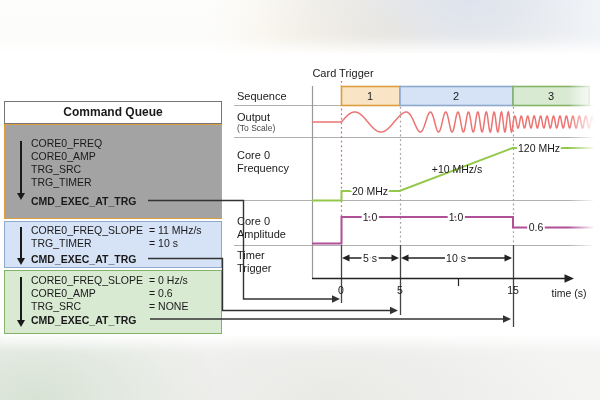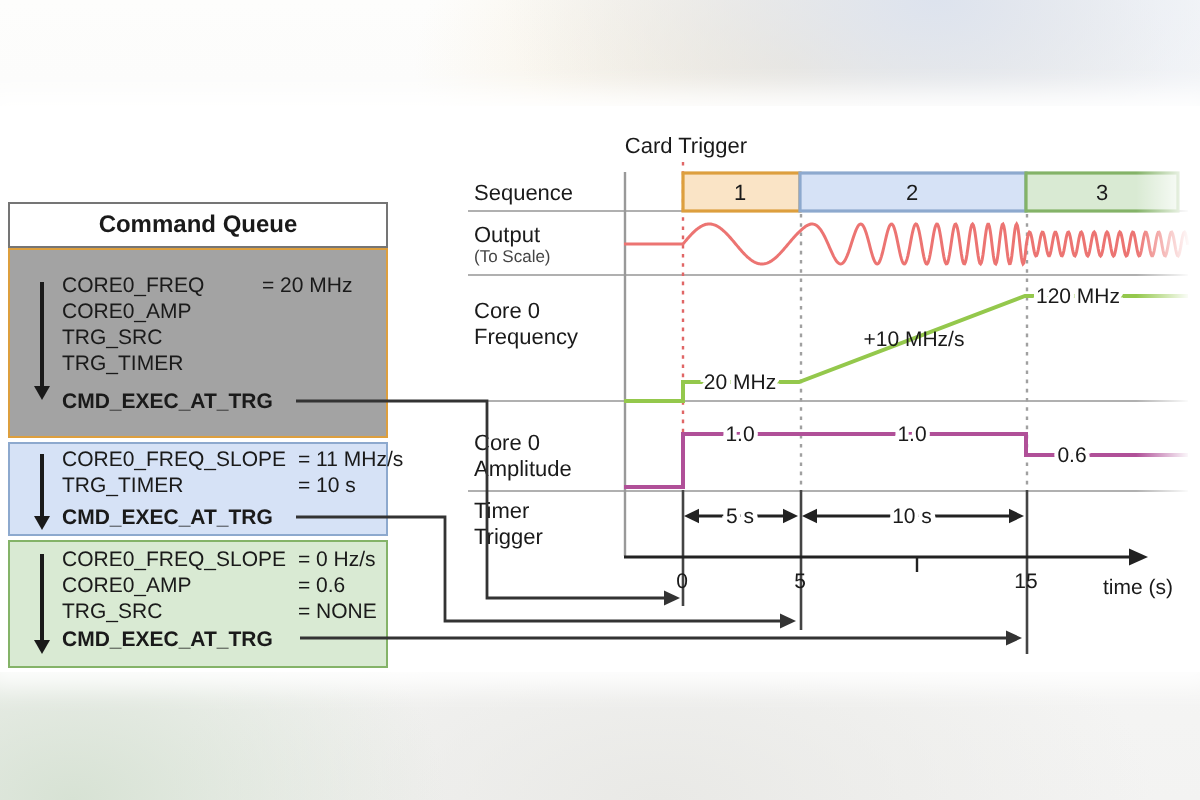--- a/index.html
+++ b/index.html
@@ -11,21 +11,21 @@
       radial-gradient(45% 40% at 66% 8%, rgba(243,230,203,0.8) 0%, rgba(243,230,203,0) 70%),
       radial-gradient(48% 48% at 6% 100%, #d7e2d4 0%, rgba(215,226,212,0) 65%),
       radial-gradient(55% 40% at 55% 100%, #e9e9e6 0%, rgba(233,233,230,0) 75%),
       linear-gradient(#fdfdfc,#f3f3f2);
   }
   .white-band{
     position:absolute;left:0;top:53px;width:600px;height:283px;background:#fff;
     box-shadow:0 0 12px 8px rgba(255,255,255,0.9);
   }
   
-  .cq{position:absolute;left:4px;top:101px;width:190px;font-size:10.5px;line-height:13px;}
+  .cq{position:absolute;left:4px;top:101px;width:218px;font-size:10.5px;line-height:13px;}
   .cq *{box-sizing:border-box;}
   .cq-header{
     height:23px;border:1.5px solid #757575;background:#fff;
     text-align:center;font-weight:bold;font-size:12px;line-height:20px;
   }
   .cq-block{position:relative;border:1.5px solid;padding-right:4px;padding-left:26px;white-space:nowrap;}
   .cq-block.orange{background:#a3a3a3;border-color:#dd9f3e;height:95px;padding-top:12px;}
   .cq-block.blue  {background:#d6e2f6;border-color:#8da9ce;height:47px;margin-top:2px;padding-top:1.5px;}
   .cq-block.green {background:#d9ead3;border-color:#84b368;height:64px;margin-top:2px;padding-top:2.5px;}
   .cq-row{display:grid;height:13px;line-height:13px;}
@@ -52,21 +52,20 @@
 
 <div class="white-band"></div>
 
 <div class="cq">
   <div class="cq-header">Command Queue</div>
 
   <div class="cq-block orange">
     <div class="cq-arrow" style="top:16px;height:53px;"></div>
     <div class="cq-row">
       <span>CORE0_FREQ</span>
-        <span>= 20 MHz</span>
       </div>
     <div class="cq-row">
       <span>CORE0_AMP</span>
       </div>
     <div class="cq-row">
       <span>TRG_SRC</span>
       </div>
     <div class="cq-row">
       <span>TRG_TIMER</span>
       </div>

